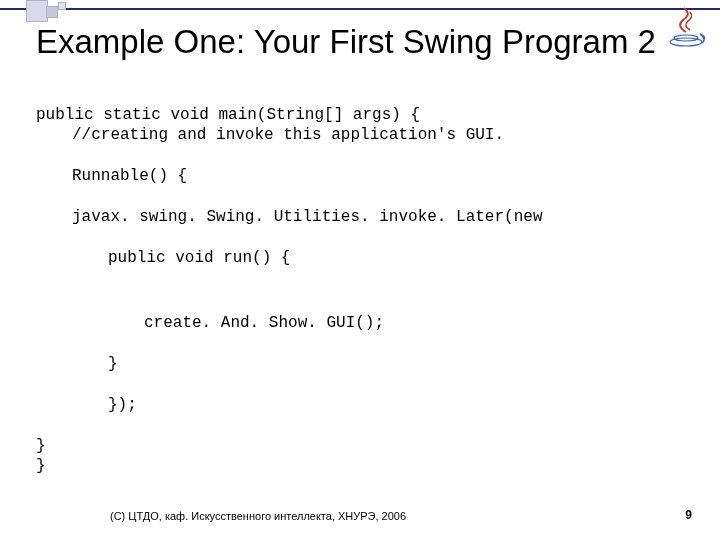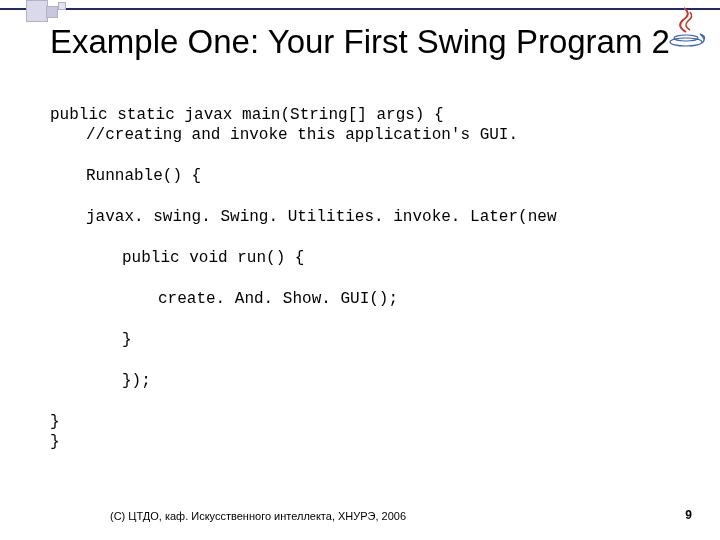--- a/index.html
+++ b/index.html
@@ -28,40 +28,40 @@
   .top-deco .sq.a { left: 26px; top: 0; width: 22px; height: 22px; background:#d9d9ea; }
   .top-deco .sq.b { left: 46px; top: 6px; width: 12px; height: 12px; background:#c7c7de; }
   .top-deco .sq.c { left: 58px; top: 2px; width: 8px; height: 8px; background:#e2e2ef; }
   .java-logo {
     position: absolute;
     top: 4px; right: 10px;
     width: 48px; height: 46px;
   }
   .slide {
     position: absolute;
-    left: 50px; top: 22px;
+    left: 36px; top: 22px;
     width: 660px;
   }
   .title {
     font-size: 33px;
     line-height: 1.22;
     color: #000;
     font-weight: 400;
     margin-bottom: 22px;
   }
   .code {
     font-family: "Courier New", Courier, monospace;
     font-size: 16px;
     line-height: 1.28;
     color: #000;
     white-space: pre;
   }
   .code .i1 { padding-left: 36px; display:block; }
   .code .i2 { padding-left: 72px; display:block; }
-  .code .i3 { padding-left: 108px; display:block; }
+  .code .i3 { padding-left: 108px; display:block;margin-top:24px; }
   .footer {
     position: absolute;
     left: 0; bottom: 18px;
     width: 720px;
     font-size: 11px;
     color: #000;
   }
   .footer .credit {
     position: absolute;
     left: 110px;
@@ -92,21 +92,21 @@
     <path d="M38 30 q8 2 2 9 q5 -3 -2 -9" fill="none" stroke="#3a5fbf" stroke-width="1.2"></path>
     <path d="M22 4 q8 6 -1 12 q-7 6 3 12" fill="none" stroke="#c0392b" stroke-width="2"></path>
     <path d="M28 8 q4 5 -2 9 q-5 5 2 9" fill="none" stroke="#c0392b" stroke-width="1.6"></path>
   </svg>
 </div>
 
 <div class="slide">
   <h1 class="title">Example One: Your First Swing Program 2</h1>
 
   <div class="code">
-<span>public static javax main(String[] args) {</span>
+<span>public static void main(String[] args) {</span>
 <span class="i1">//creating and invoke this application's GUI.</span>
 <span class="i1">Runnable() {</span>
 <span class="i1">javax. swing. Swing. Utilities. invoke. Later(new</span>
 <span class="i2">public void run() {</span>
 <span class="i3">create. And. Show. GUI();</span>
 <span class="i2">}</span>
 <span class="i2">});</span>
 <span>}</span>
 <span>}</span>
   </div>

